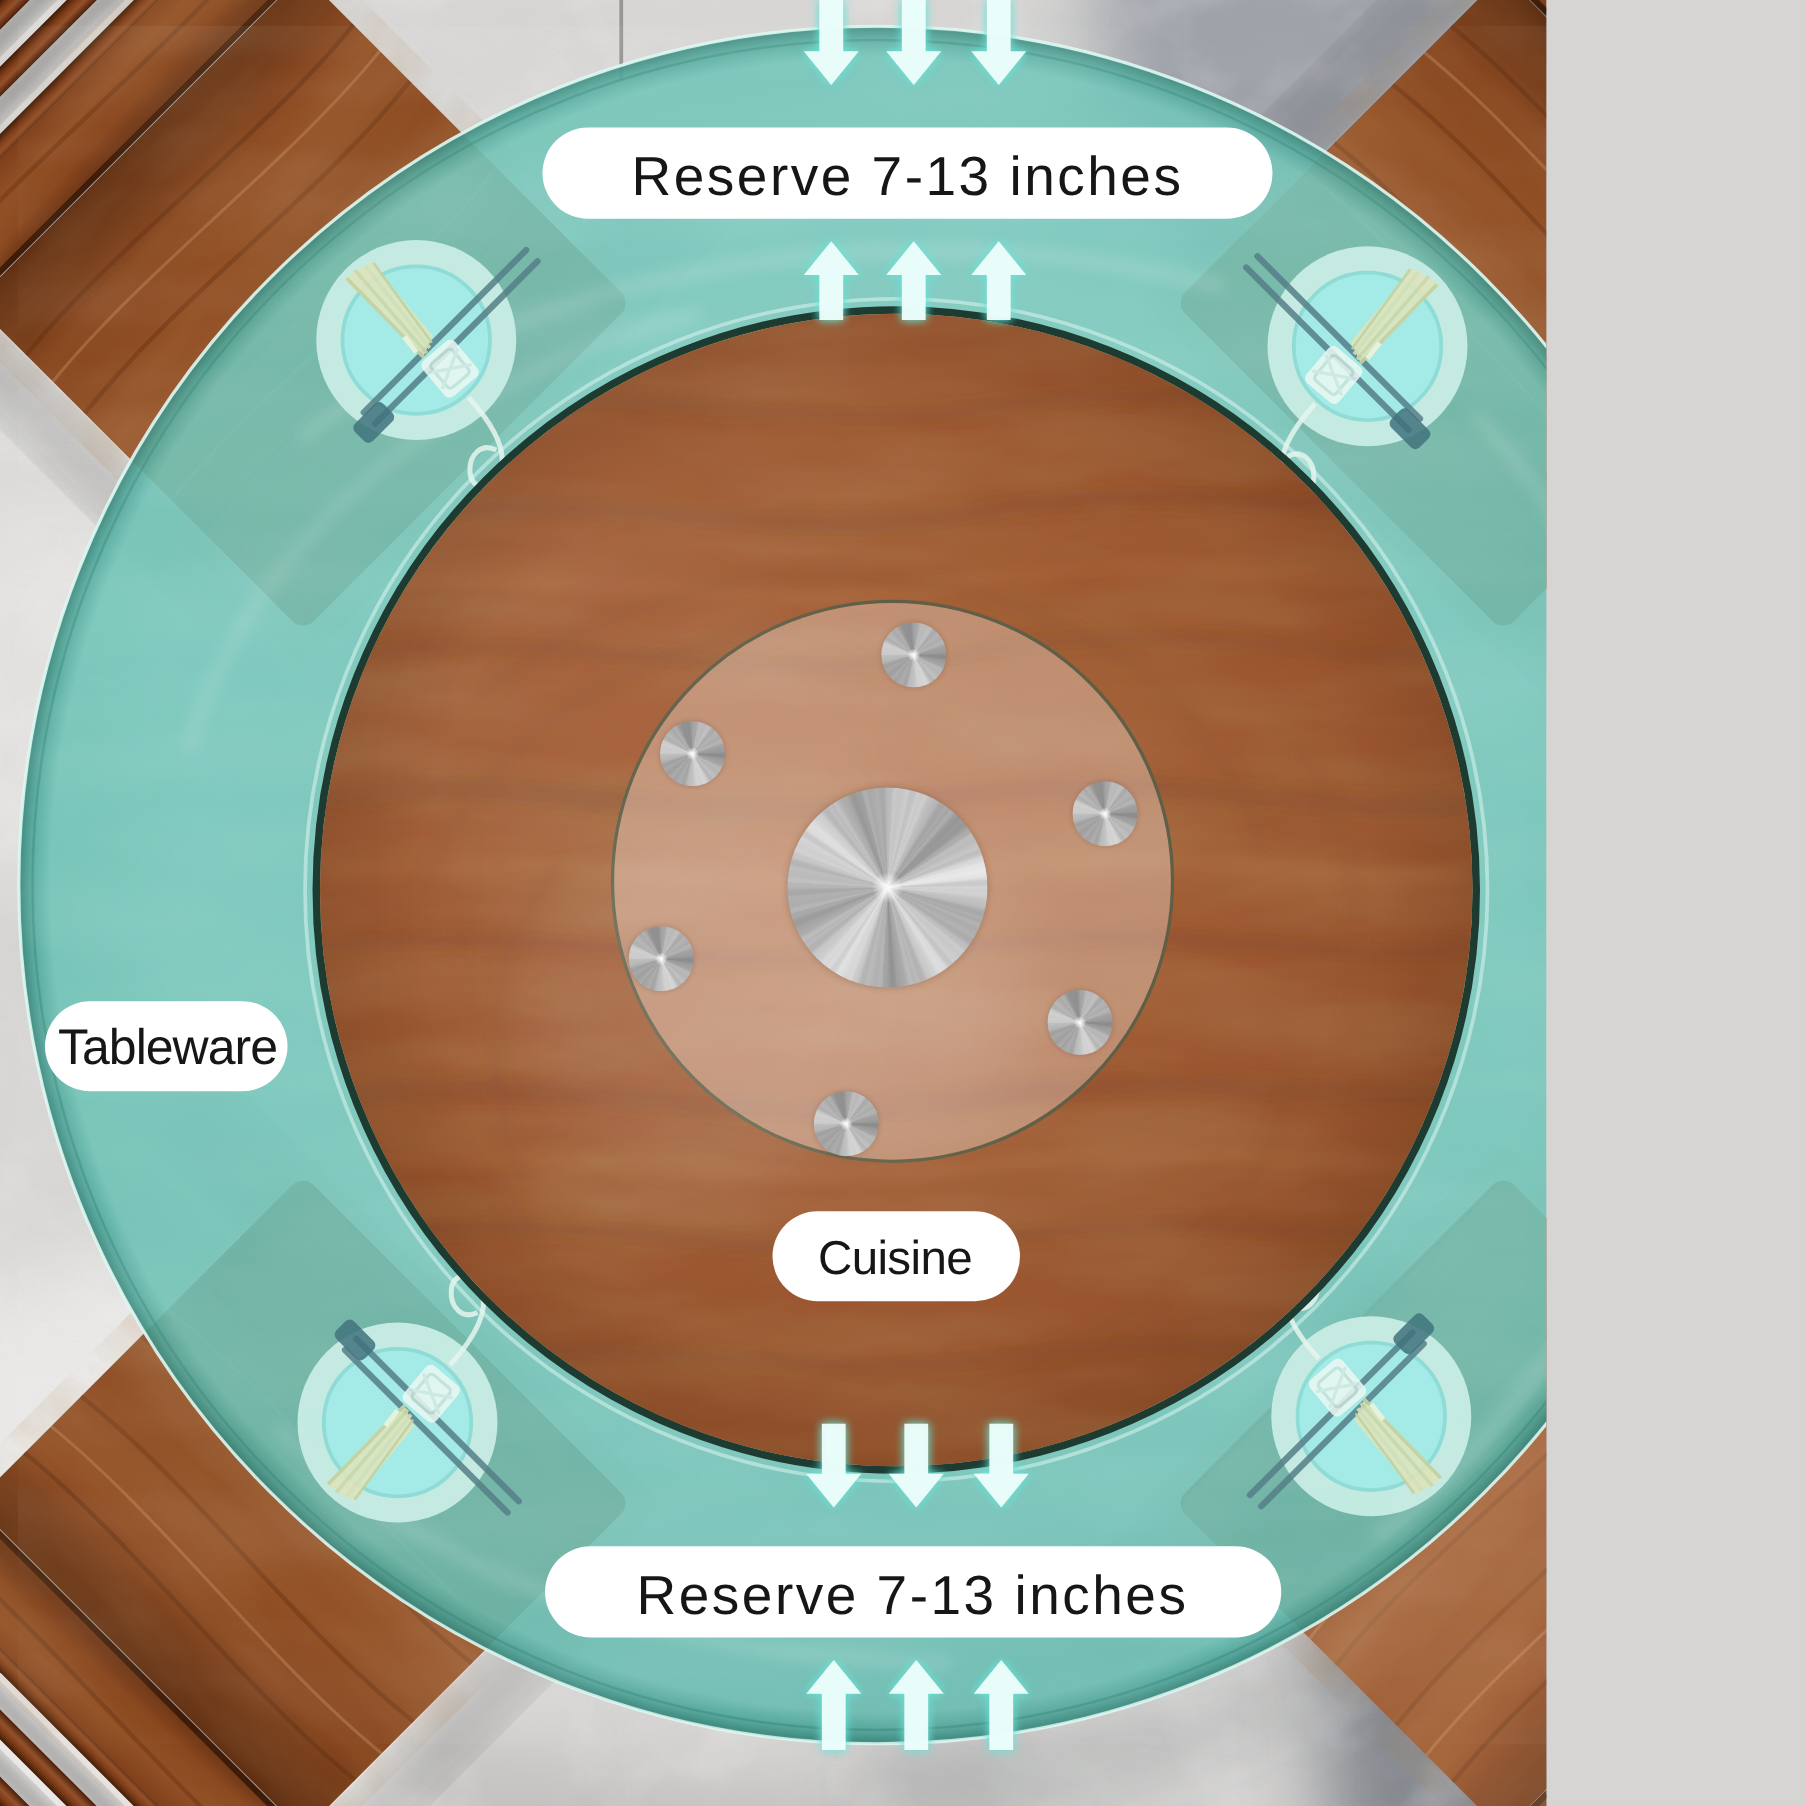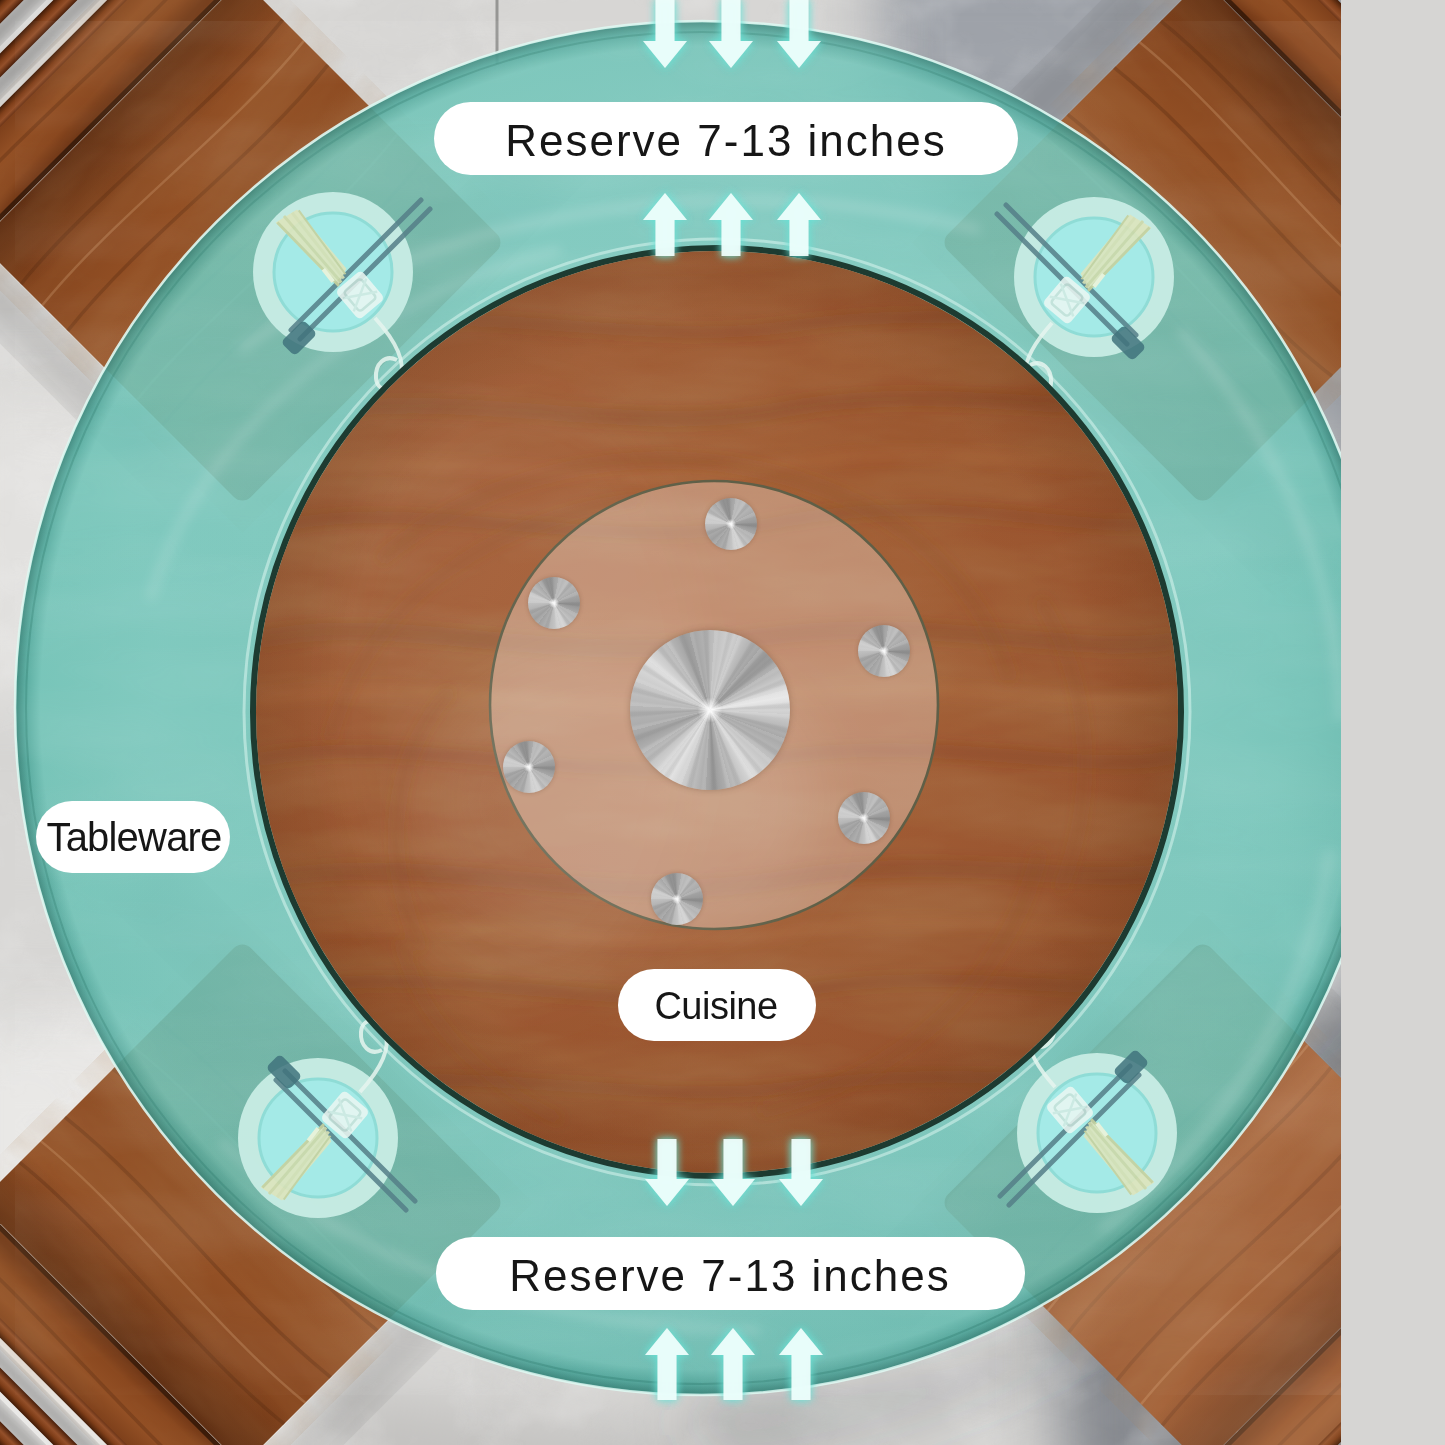--- a/index.html
+++ b/index.html
@@ -1,15 +1,15 @@
 <!DOCTYPE html>
 <html><head><meta charset="utf-8">
 <style>
 html,body{margin:0;padding:0;background:#d6d5d3;}
-#stage{position:relative;width:1341px;height:1445px;overflow:hidden;font-family:"Liberation Sans",sans-serif;}
+#stage{position:relative;width:1237px;height:1445px;overflow:hidden;font-family:"Liberation Sans",sans-serif;}
 #stage svg{position:absolute;left:0;top:0;}
 .disc{position:absolute;border-radius:50%;}
 .disc.big{width:160px;height:160px;
  background:
   radial-gradient(circle at 50% 50%, rgba(255,255,255,.9) 0 2px, rgba(255,255,255,0) 11%),
   radial-gradient(circle at 50% 50%, rgba(0,0,0,0) 74%, rgba(0,0,0,.08) 96%, rgba(0,0,0,.16) 100%),
   repeating-conic-gradient(from 3deg at 50% 50%, rgba(255,255,255,0.12) 0deg 2deg, rgba(0,0,0,0) 4deg 9deg, rgba(90,90,90,0.12) 11deg 13deg, rgba(0,0,0,0) 15deg 18deg),
   conic-gradient(from -80deg at 50% 50%,
    #bcbcbc, #dedede 28deg, #9d9d9d 62deg, #d2d2d2 96deg, #969696 126deg, #e9e9e9 160deg,
    #a6a6a6 192deg, #dcdcdc 226deg, #9a9a9a 257deg, #e4e4e4 291deg, #a4a4a4 326deg, #bcbcbc 360deg);

